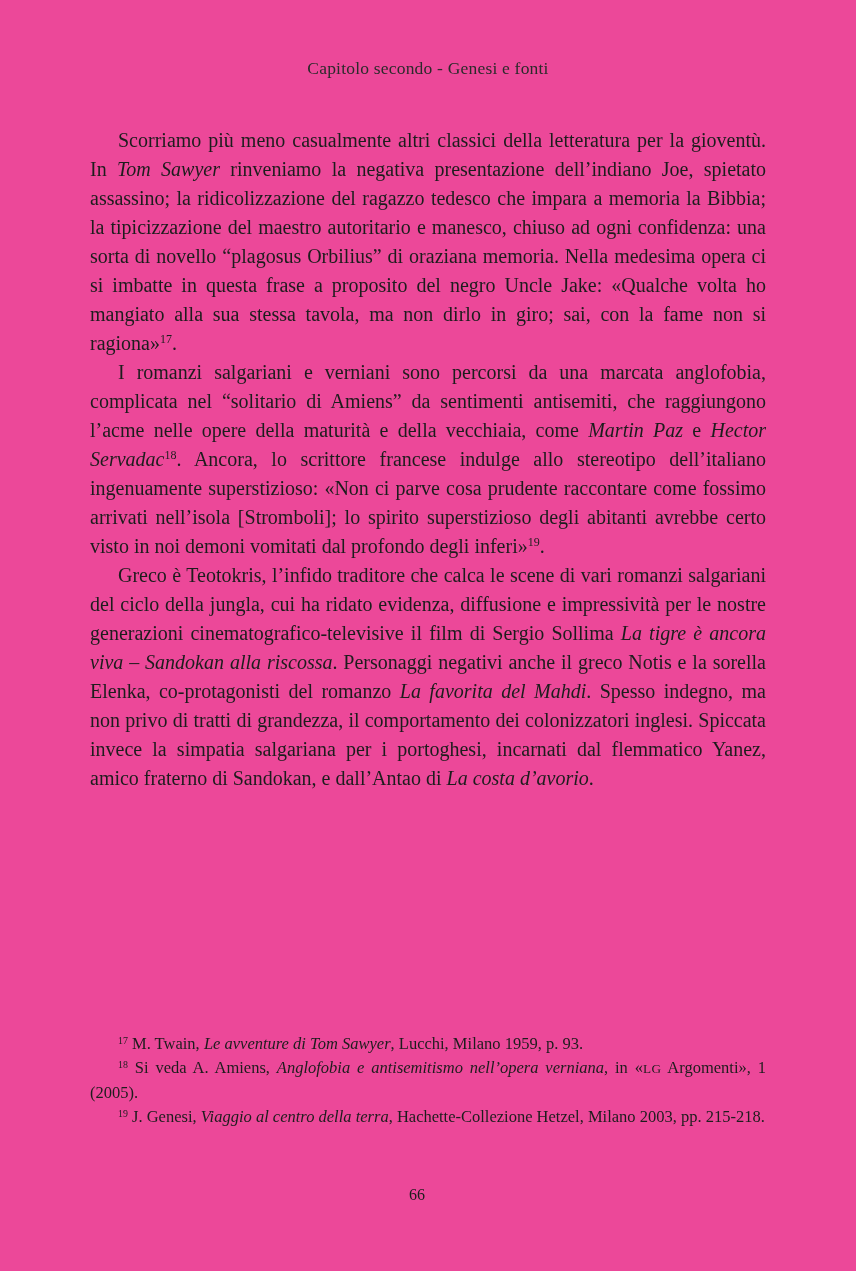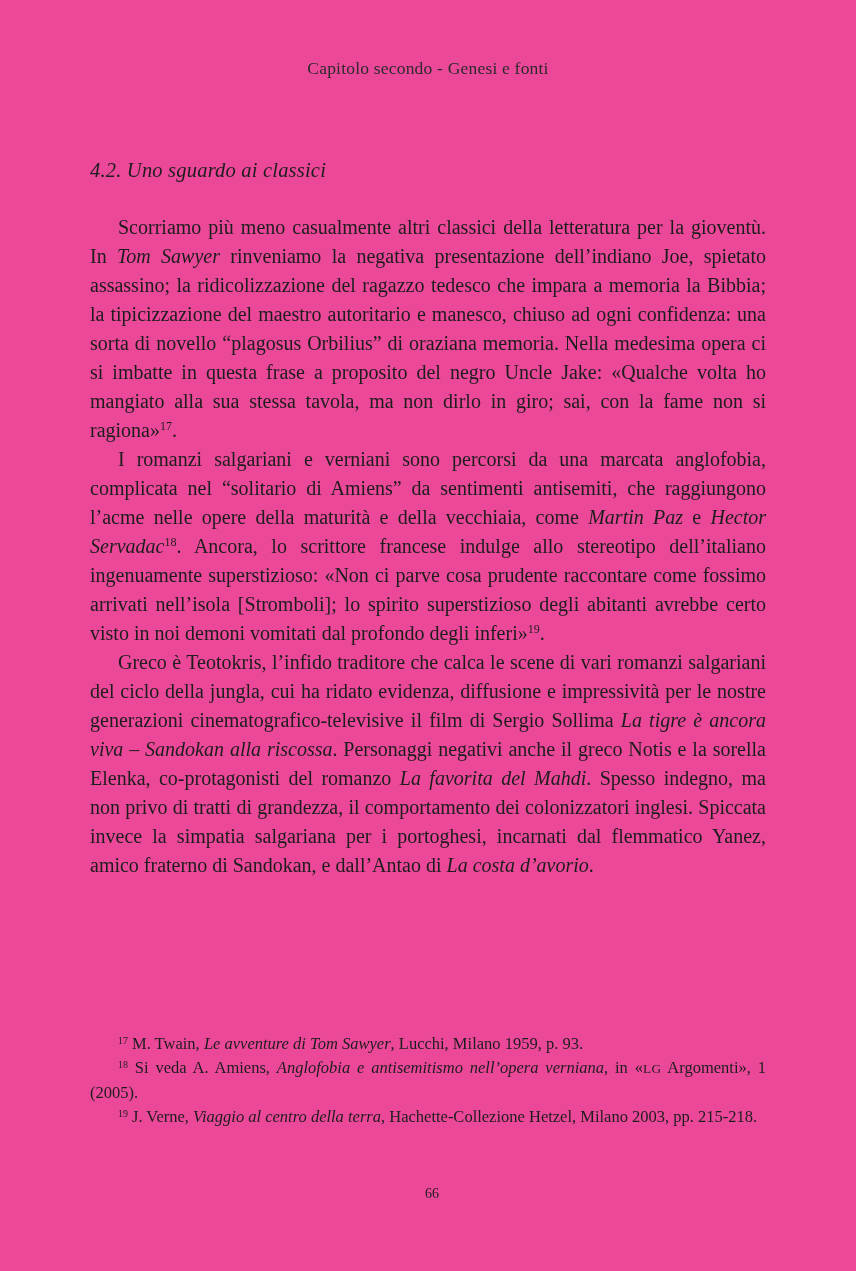--- a/index.html
+++ b/index.html
@@ -71,46 +71,45 @@
     font-size: 16.5px;
     line-height: 24px;
     text-align: justify;
     color: #1d1d1d;
   }
   .footnotes p { text-indent: 28px; }
 
   .page-number {
     position: absolute;
     top: 1186px;
-    left: 16px;
+    left: 1px;
     width: 832px;
     text-align: center;
-    font-size: 14px;
+    font-size: 16px;
     color: #1d1d1d;
   }
 </style>
 </head>
 <body>
 
 <div class="page">
 
   <div class="running-head">Capitolo secondo - Genesi e fonti</div>
 
   <div class="text-block">
 
-    <h2 class="section-heading"><i>4.2. Uno sguardo ai classici</i></h2>
 
     <p class="indent"><span>Scorriamo più meno casualmente altri classici della letteratura per la gioventù. In </span><i>Tom Sawyer</i><span> rinveniamo la negativa presentazione dell’indiano Joe, spietato assassino; la ridicolizzazione del ragazzo tedesco che impara a memoria la Bibbia; la tipicizzazione del maestro autoritario e manesco, chiuso ad ogni confidenza: una sorta di novello “plagosus Orbilius” di oraziana memoria. Nella medesima opera ci si imbatte in questa frase a proposito del negro Uncle Jake: «Qualche volta ho mangiato alla sua stessa tavola, ma non dirlo in giro; sai, con la fame non si ragiona»</span><sup>17</sup><span>.</span></p>
 
     <p class="indent"><span>I romanzi salgariani e verniani sono percorsi da una marcata anglofobia, complicata nel “solitario di Amiens” da sentimenti antisemiti, che raggiungono l’acme nelle opere della maturità e della vecchiaia, come </span><i>Martin Paz</i><span> e </span><i>Hector Servadac</i><sup>18</sup><span>. Ancora, lo scrittore francese indulge allo stereotipo dell’italiano ingenuamente superstizioso: «Non ci parve cosa prudente raccontare come fossimo arrivati nell’isola [Stromboli]; lo spirito superstizioso degli abitanti avrebbe certo visto in noi demoni vomitati dal profondo degli inferi»</span><sup>19</sup><span>.</span></p>
 
     <p class="indent"><span>Greco è Teotokris, l’infido traditore che calca le scene di vari romanzi salgariani del ciclo della jungla, cui ha ridato evidenza, diffusione e impressività per le nostre generazioni cinematografico-televisive il film di Sergio Sollima </span><i>La tigre è ancora viva – Sandokan alla riscossa</i><span>. Personaggi negativi anche il greco Notis e la sorella Elenka, co-protagonisti del romanzo </span><i>La favorita del Mahdi</i><span>. Spesso indegno, ma non privo di tratti di grandezza, il comportamento dei colonizzatori inglesi. Spiccata invece la simpatia salgariana per i portoghesi, incarnati dal flemmatico Yanez, amico fraterno di Sandokan, e dall’Antao di </span><i>La costa d’avorio</i><span>.</span></p>
   </div>
 
   <div class="footnotes">
     <p><sup>17</sup><span> M. Twain, </span><i>Le avventure di Tom Sawyer</i><span>, Lucchi, Milano 1959, p. 93.</span></p>
     <p><sup>18</sup><span> Si veda A. Amiens, </span><i>Anglofobia e antisemitismo nell’opera verniana</i><span>, in «</span><span class="sc">LG</span><span> Argomenti», 1 (2005).</span></p>
-    <p><sup>19</sup><span> J. Verne, </span><i>Viaggio al centro della terra</i><span>, Hachette-Collezione Hetzel, Milano 2003, pp. 215-218.</span></p>
+    <p><sup>19</sup><span> J. Genesi, </span><i>Viaggio al centro della terra</i><span>, Hachette-Collezione Hetzel, Milano 2003, pp. 215-218.</span></p>
   </div>
 
   <div class="page-number">66</div>
 
 </div>
 
 </body></html>

